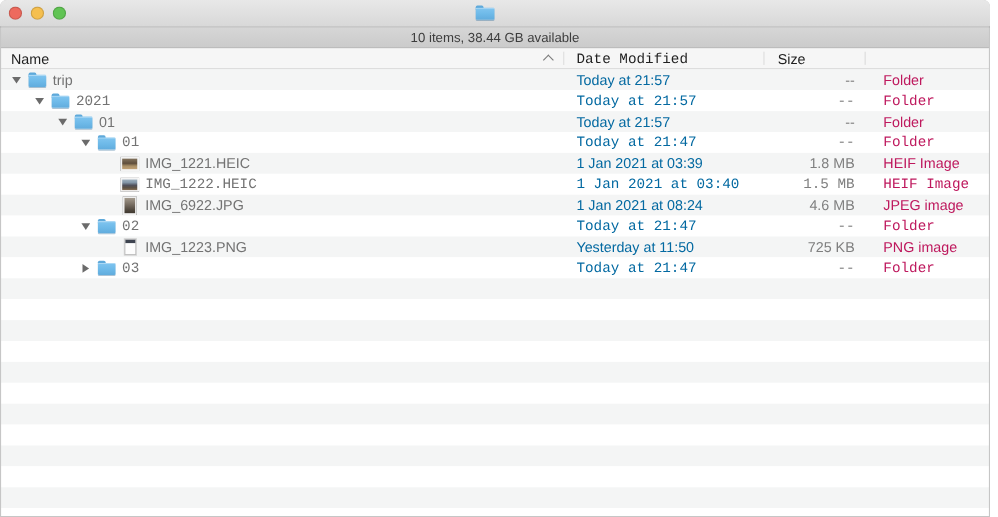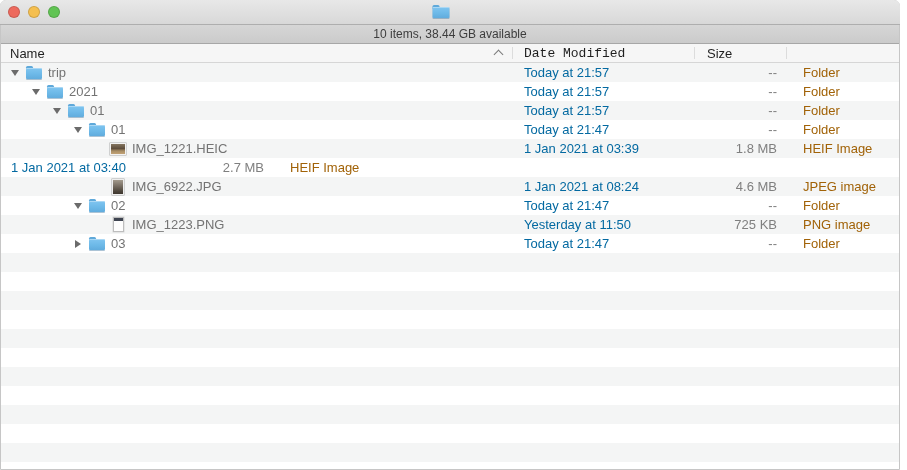--- a/index.html
+++ b/index.html
@@ -39,32 +39,32 @@
   .hdr-size { width:92px;  padding-left:12px; }
   .hdr-kind { flex:1 1 auto; padding-left:16px; }
   .hdr-kind::after { display:none; }
   .sort-chevron { position:absolute; right:11px; top:7px; width:7px; height:7px;
                   border-left:1.5px solid #7b7b7b; border-top:1.5px solid #7b7b7b; transform:rotate(45deg); }
 
   
   .list { height:406px; overflow:hidden; }
   .row { display:flex; height:19px; align-items:center; font-size:13px; }
   .row.stripe { background:#f4f5f5; }
-  .row.plain  { background:#ffffff; }
+  .row.plain  { background:#ffffff;font-family:Liberation Mono, monospace; }
   .cell-name { width:513px; flex:none; display:flex; align-items:center; overflow:hidden; color:#737373; }
   .indent { flex:none; height:1px; }
   .disclosure-slot { width:12px; margin-right:5px; flex:none; display:flex; align-items:center; justify-content:center; }
   .disclosure { width:0; height:0; }
   .disclosure.expanded  { border-left:4.5px solid transparent; border-right:4.5px solid transparent; border-top:6px solid #6b6b6b; }
   .disclosure.collapsed { border-top:4.5px solid transparent; border-bottom:4.5px solid transparent; border-left:6px solid #6b6b6b; }
   .icon-slot { width:16px; height:19px; margin-right:6px; flex:none; display:flex; align-items:center; justify-content:center; }
   .name-label { white-space:nowrap; }
   .cell-date { width:182px; flex:none; padding-left:11px; color:#0369a1; white-space:nowrap; }
   .cell-size { width:92px; flex:none; padding-right:10px; text-align:right; color:#7f7f7f; white-space:nowrap; }
-  .cell-kind { flex:1 1 auto; padding-left:16px; color:#a16207; white-space:nowrap; }
+  .cell-kind { flex:1 1 auto; padding-left:16px; color:#be185d; white-space:nowrap; }
 
   
   .thumb-heic-1 { width:16px; height:12px; border:1px solid #f2f2f2; box-shadow:0 0 0 0.5px rgba(0,0,0,0.3);
                   background:linear-gradient(180deg,#84755f 0%,#5f4e3c 45%,#a98f66 70%,#c2a276 100%); }
   .thumb-heic-2 { width:16px; height:12px; border:1px solid #f2f2f2; box-shadow:0 0 0 0.5px rgba(0,0,0,0.3);
                   background:linear-gradient(180deg,#a2b3c0 0%,#8295a6 30%,#4f4f59 55%,#5d5243 78%,#8a7157 100%); }
   .thumb-jpeg-1 { width:12px; height:16px; border:1px solid #eeeeee; box-shadow:0 0 0 0.5px rgba(0,0,0,0.3);
                   background:linear-gradient(180deg,#a39a8d 0%,#7a7065 40%,#4e463c 80%,#3e372f 100%); }
   .thumb-png-1  { width:11px; height:15px; background:#fdfdfd; border:1px solid #bdbdbd; position:relative;
                   box-shadow:0 0 0 0.5px rgba(0,0,0,0.12); }
@@ -173,22 +173,32 @@
       <span class="icon-slot">
         <span class="item-icon thumb-heic-1"></span>
       </span>
       <span class="name-label">IMG_1221.HEIC</span>
     </div>
     <div class="cell-date">1 Jan 2021 at 03:39</div>
     <div class="cell-size">1.8 MB</div>
     <div class="cell-kind">HEIF Image</div>
   </div>
       <div class="row plain">
+    <div class="cell-name">
+      <span class="indent" style="width: 93px;"></span>
+      <span class="disclosure-slot">
+        
+      </span>
+      <span class="icon-slot">
+        <span class="item-icon thumb-heic-2"></span>
+      </span>
+      <span class="name-label">IMG_1222.HEIC</span>
+    </div>
     <div class="cell-date">1 Jan 2021 at 03:40</div>
-    <div class="cell-size">2.7 MB</div>
+    <div class="cell-size">1.5 MB</div>
     <div class="cell-kind">HEIF Image</div>
   </div>
       <div class="row stripe">
     <div class="cell-name">
       <span class="indent" style="width: 93px;"></span>
       <span class="disclosure-slot">
         
       </span>
       <span class="icon-slot">
         <span class="item-icon thumb-jpeg-1"></span>

